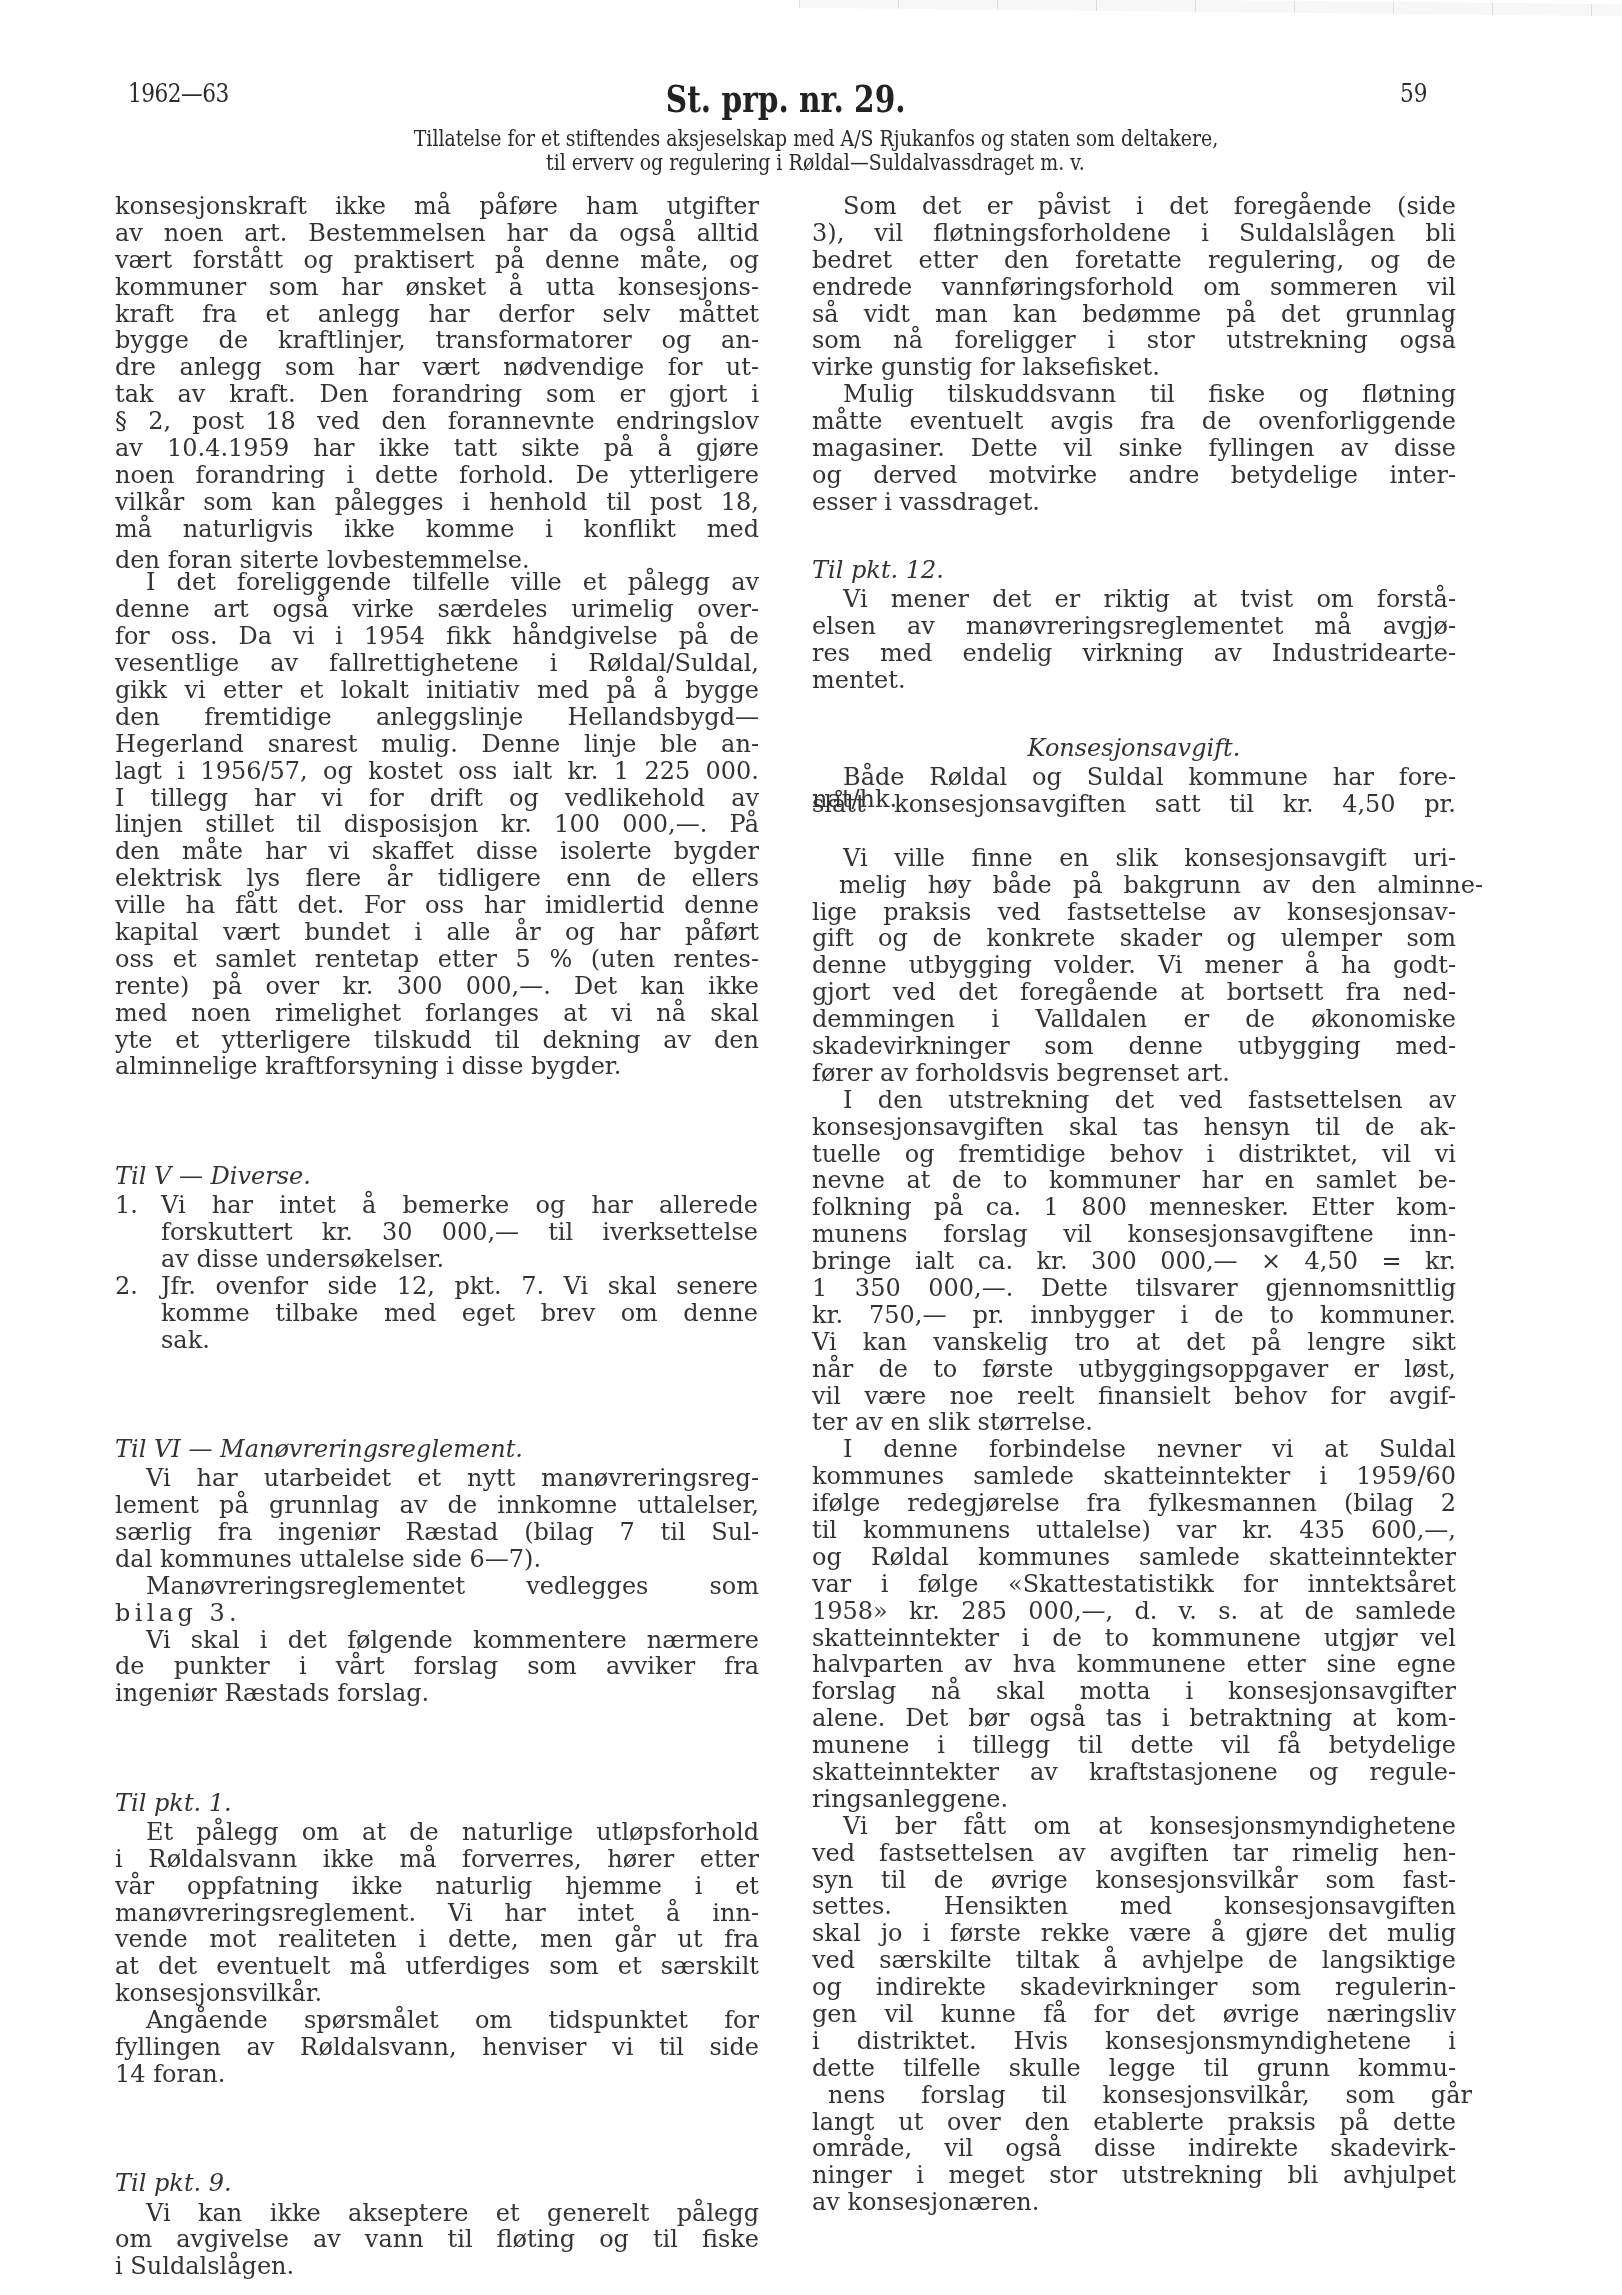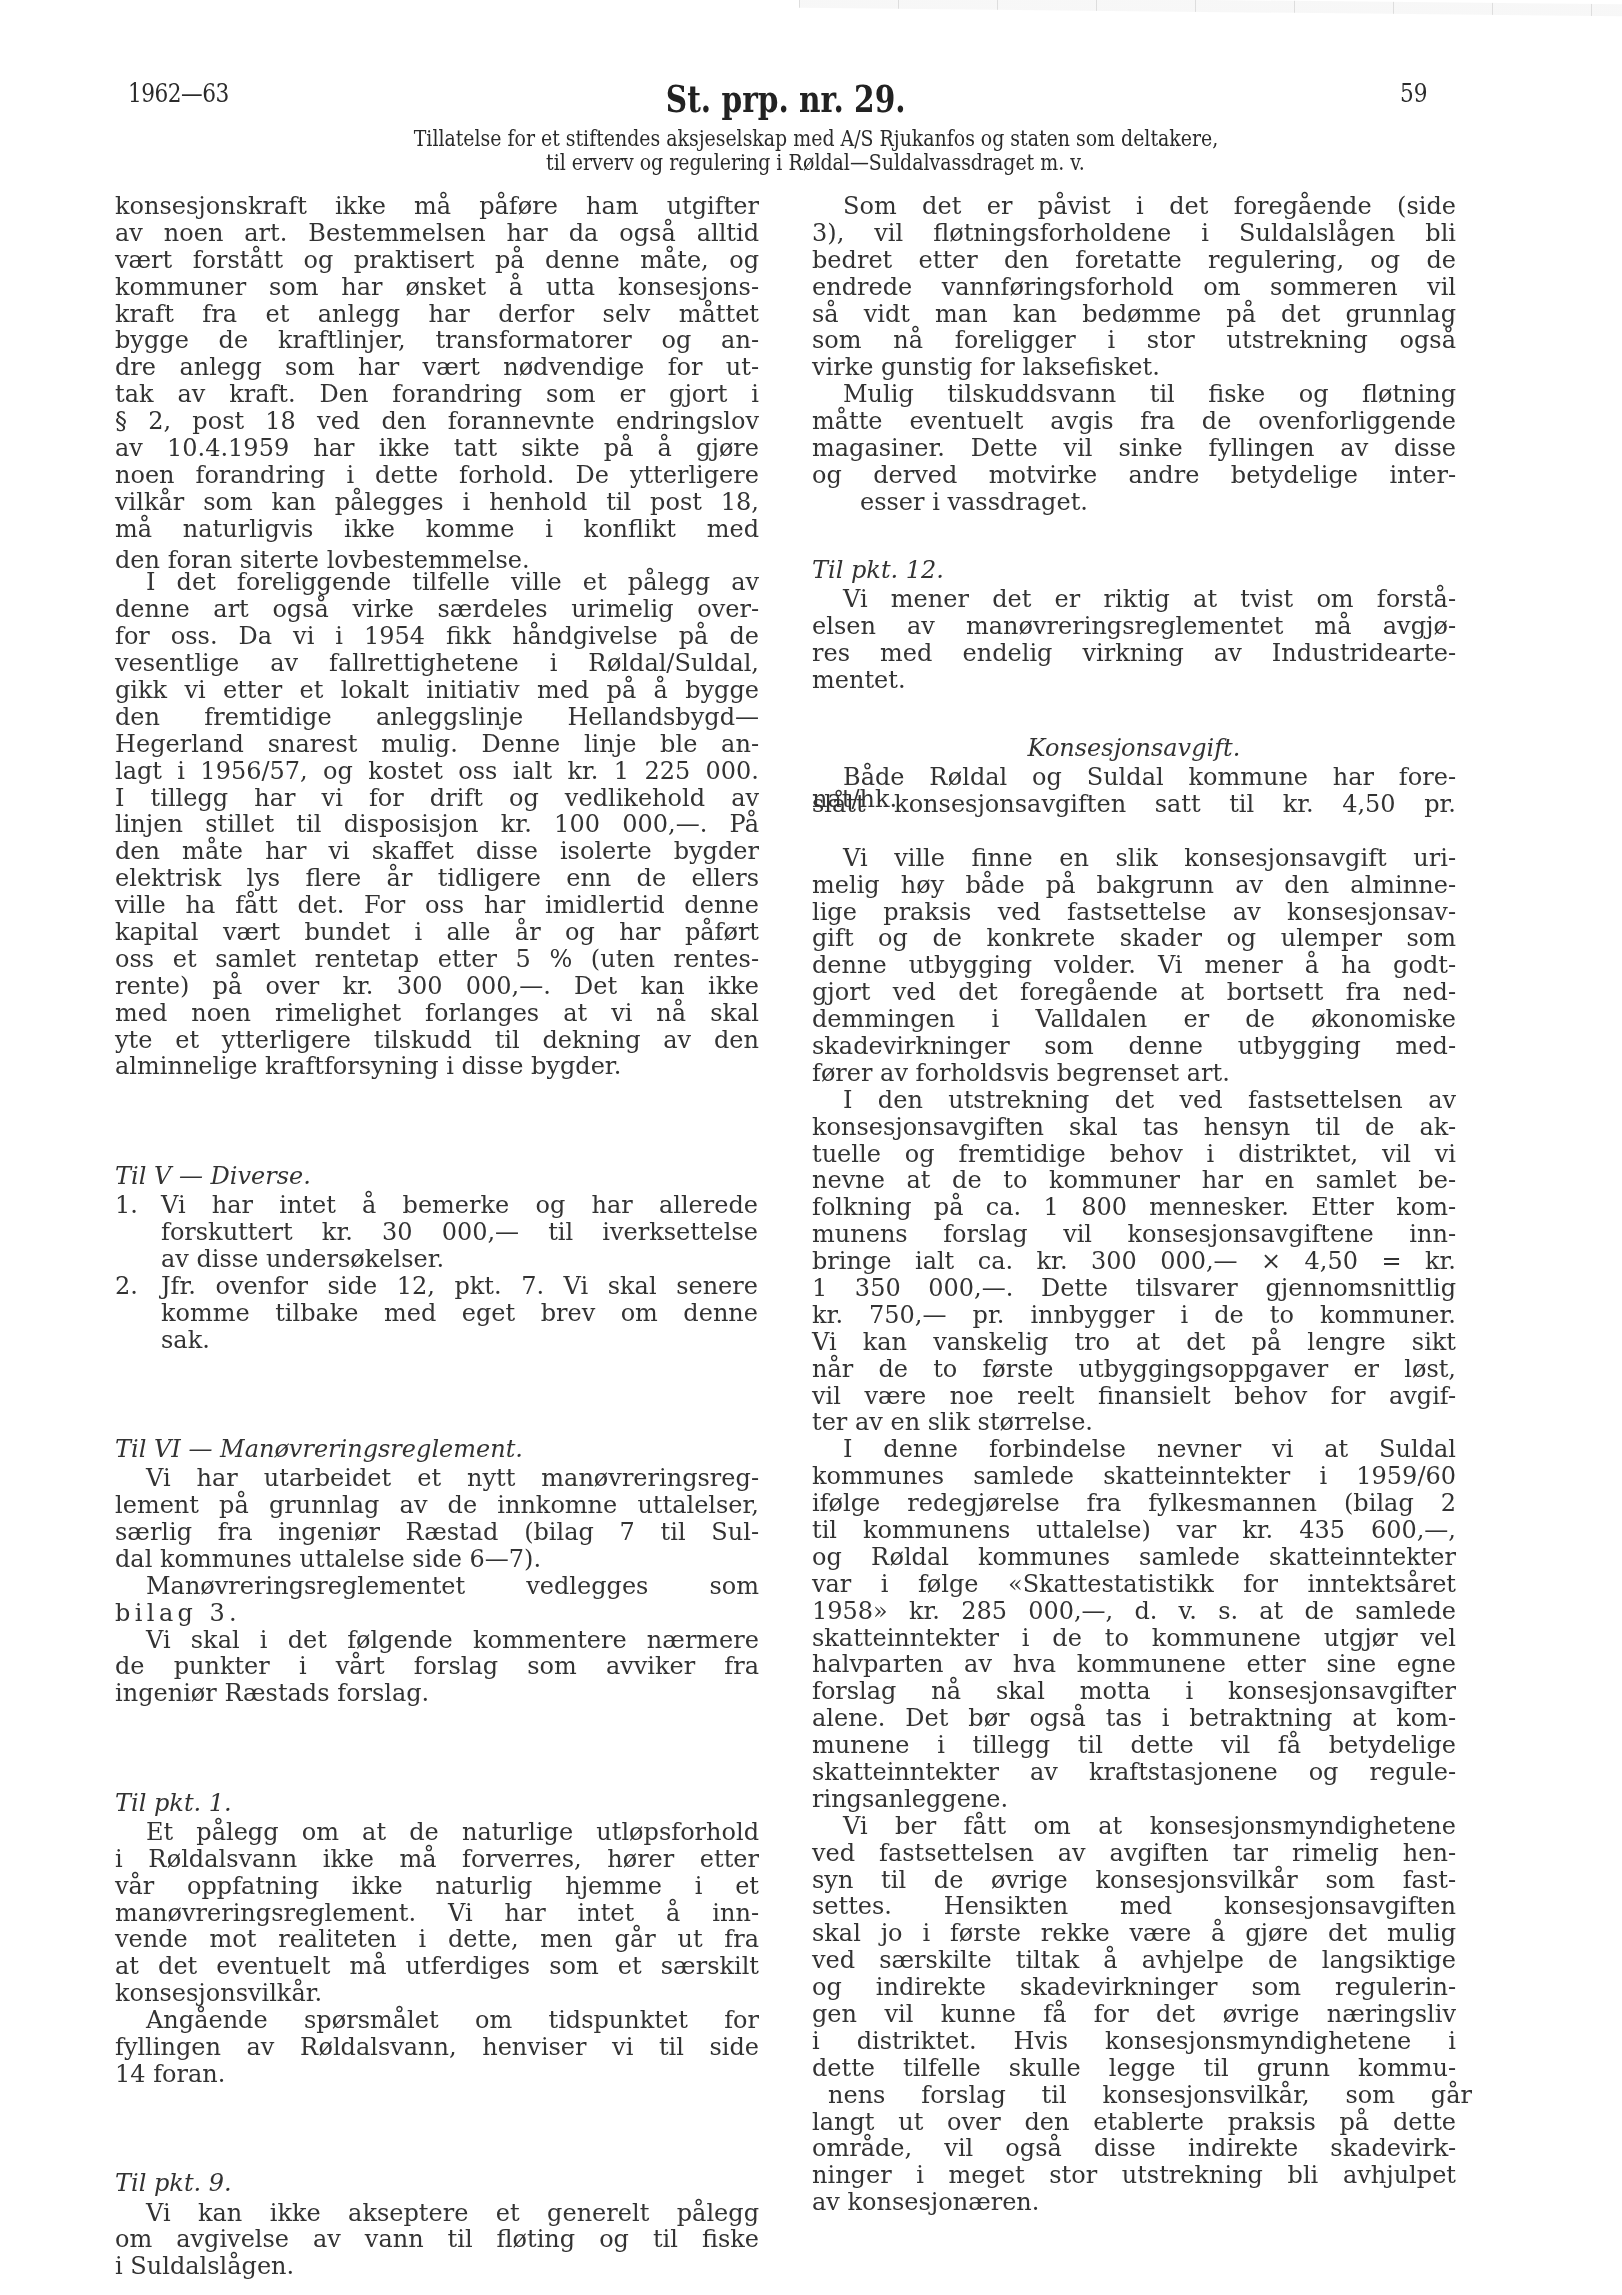--- a/index.html
+++ b/index.html
@@ -124,32 +124,32 @@
     <div class="line" style="top: 27px;">3), vil fløtningsforholdene i Suldalslågen bli</div>
     <div class="line" style="top: 54px;">bedret etter den foretatte regulering, og de</div>
     <div class="line" style="top: 81px;">endrede vannføringsforhold om sommeren vil</div>
     <div class="line" style="top: 108px;">så vidt man kan bedømme på det grunnlag</div>
     <div class="line" style="top: 134px;">som nå foreligger i stor utstrekning også</div>
     <div class="line last" style="top: 161px;">virke gunstig for laksefisket.</div>
     <div class="line indent" style="top: 188px;">Mulig tilskuddsvann til fiske og fløtning</div>
     <div class="line" style="top: 215px;">måtte eventuelt avgis fra de ovenforliggende</div>
     <div class="line" style="top: 242px;">magasiner. Dette vil sinke fyllingen av disse</div>
     <div class="line" style="top: 269px;">og derved motvirke andre betydelige inter-</div>
-    <div class="line last" style="top: 296px; margin-left: 48px;">esser i vassdraget.</div>
+    <div class="line last" style="top: 296px;">esser i vassdraget.</div>
     <div class="line it" style="top: 364px;">Til pkt. 12.</div>
     <div class="line indent" style="top: 393px;">Vi mener det er riktig at tvist om forstå-</div>
     <div class="line" style="top: 420px;">elsen av manøvreringsreglementet må avgjø-</div>
     <div class="line" style="top: 447px;">res med endelig virkning av Industridearte-</div>
     <div class="line last" style="top: 474px;">mentet.</div>
     <div class="line center" style="top: 542px;">Konsesjonsavgift.</div>
     <div class="line indent" style="top: 571px;">Både Røldal og Suldal kommune har fore-</div>
     <div class="line" style="top: 598px;">slått konsesjonsavgiften satt til kr. 4,50 pr.</div>
     <div class="line last" style="top: 593px;">nat/hk.</div>
     <div class="line indent" style="top: 652px;">Vi ville finne en slik konsesjonsavgift uri-</div>
-    <div class="line" style="top: 679px;">melig høy både på bakgrunn av den alminne-</div>
+    <div class="line" style="top: 679px; margin-left: 27px;">melig høy både på bakgrunn av den alminne-</div>
     <div class="line" style="top: 706px;">lige praksis ved fastsettelse av konsesjonsav-</div>
     <div class="line" style="top: 732px;">gift og de konkrete skader og ulemper som</div>
     <div class="line" style="top: 759px;">denne utbygging volder. Vi mener å ha godt-</div>
     <div class="line" style="top: 786px;">gjort ved det foregående at bortsett fra ned-</div>
     <div class="line" style="top: 813px;">demmingen i Valldalen er de økonomiske</div>
     <div class="line" style="top: 840px;">skadevirkninger som denne utbygging med-</div>
     <div class="line last" style="top: 867px;">fører av forholdsvis begrenset art.</div>
     <div class="line indent" style="top: 894px;">I den utstrekning det ved fastsettelsen av</div>
     <div class="line" style="top: 921px;">konsesjonsavgiften skal tas hensyn til de ak-</div>
     <div class="line" style="top: 948px;">tuelle og fremtidige behov i distriktet, vil vi</div>

